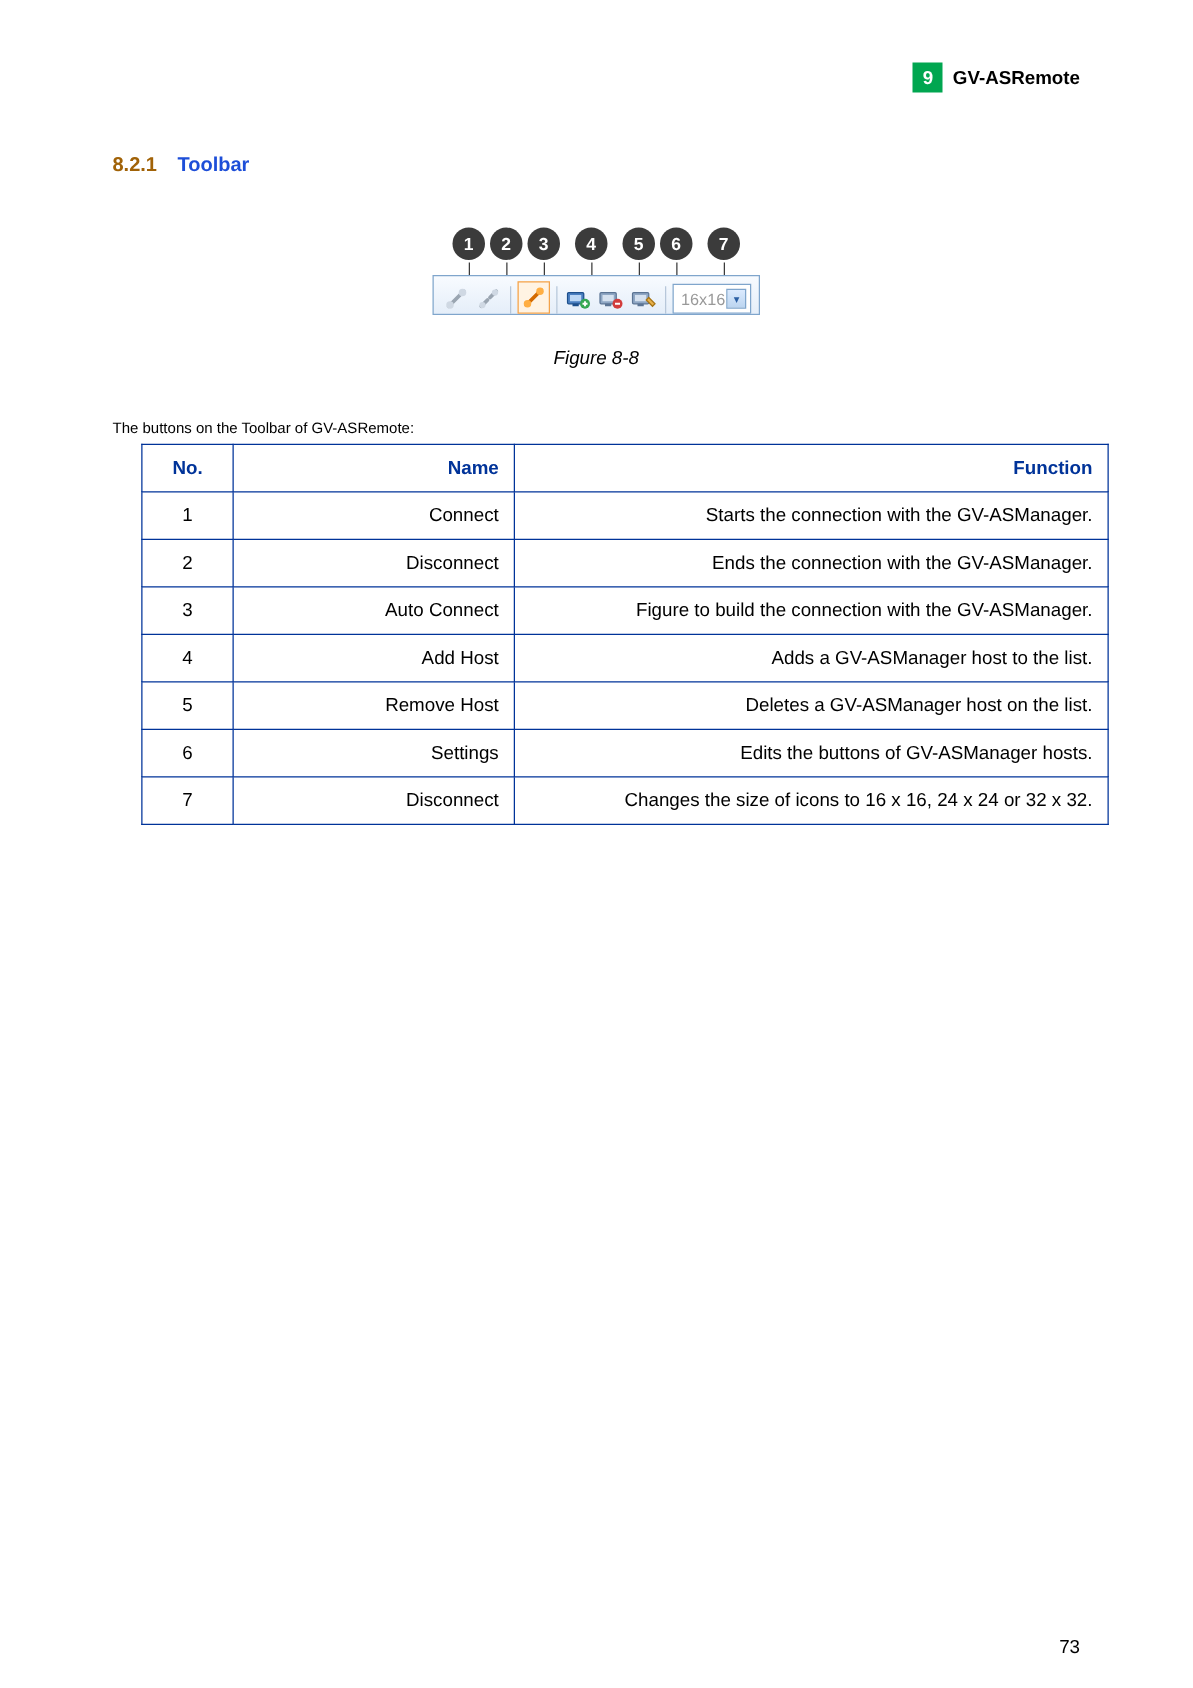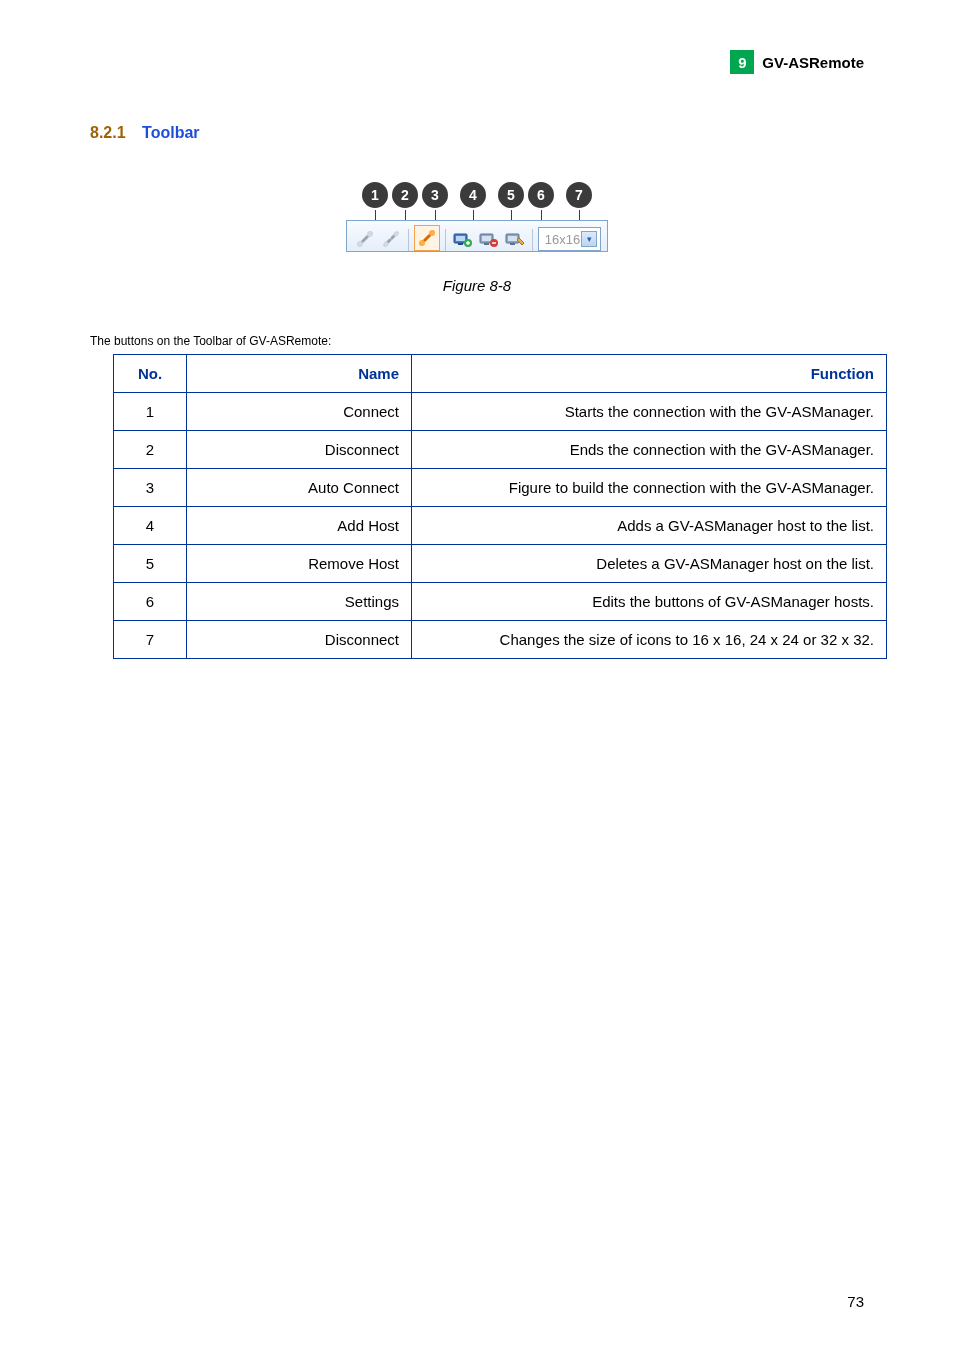--- a/index.html
+++ b/index.html
@@ -166,21 +166,21 @@
   }
   th {
     color: #003399;
     font-weight: bold;
   }
   .col-no { width: 48px; text-align:center; }
   td.col-no { text-align:center; }
   .col-name { width: 200px; }
   .page-number {
     position: absolute;
-    bottom: 40px;
+    bottom: 24px;
     right: 90px;
     font-size: 15px;
   }
 </style>
 </head>
 <body>
 
 <div class="page">
 
   <div class="header">

